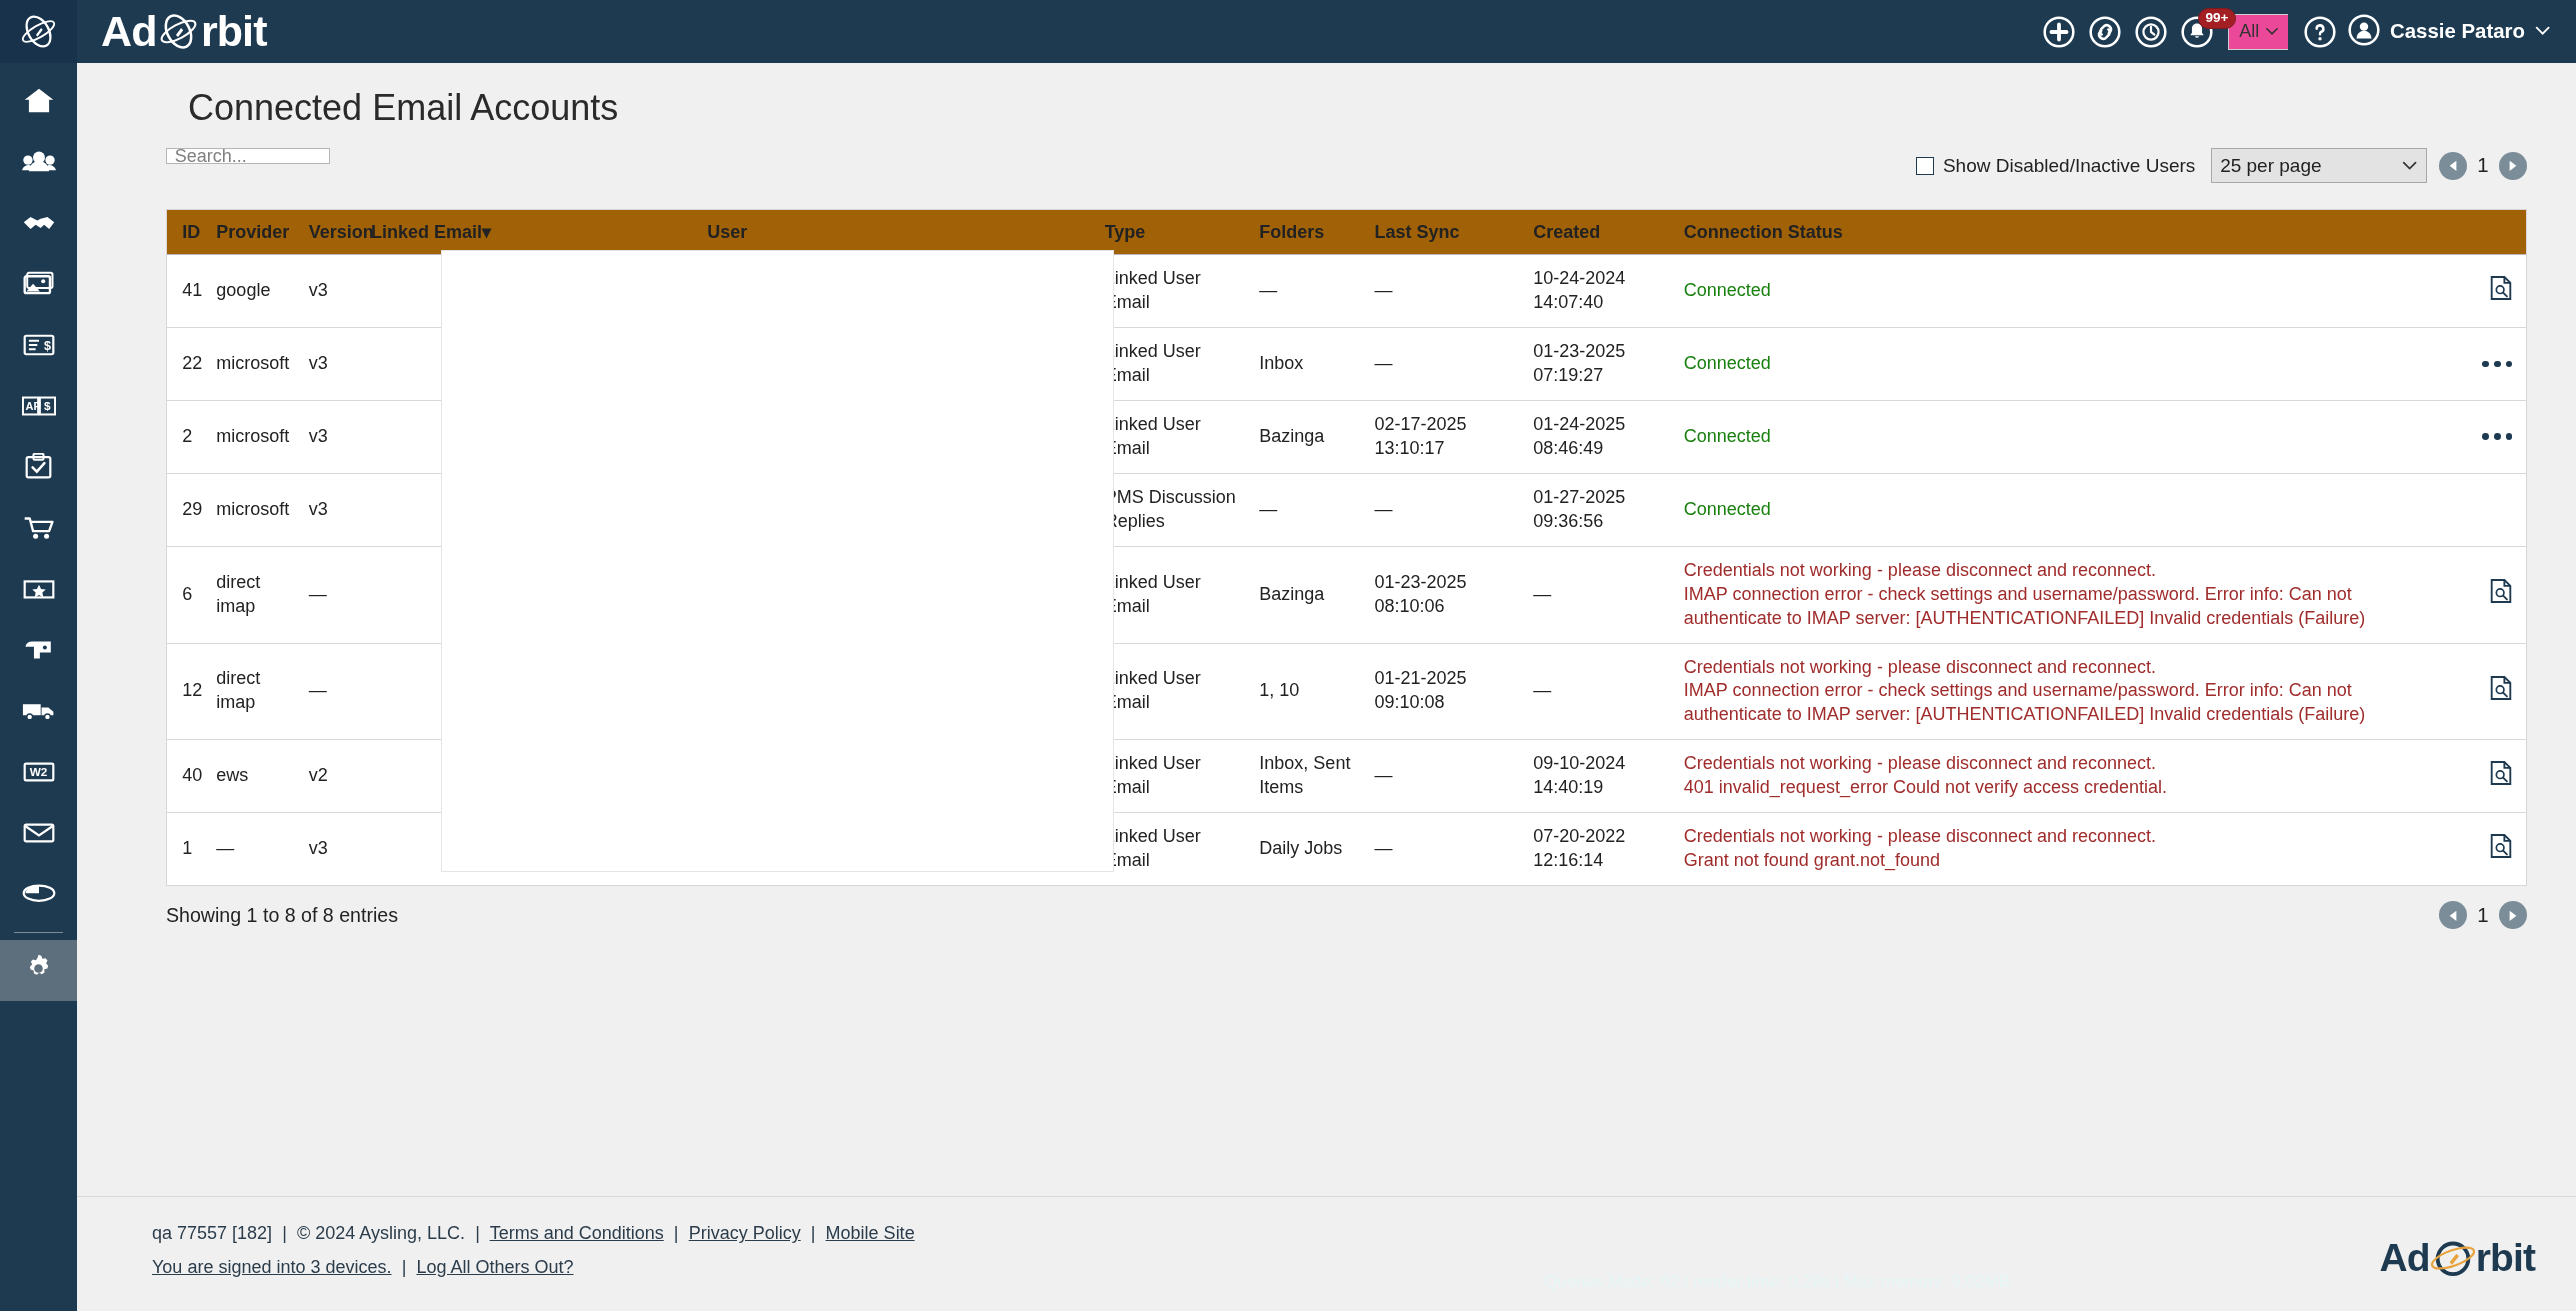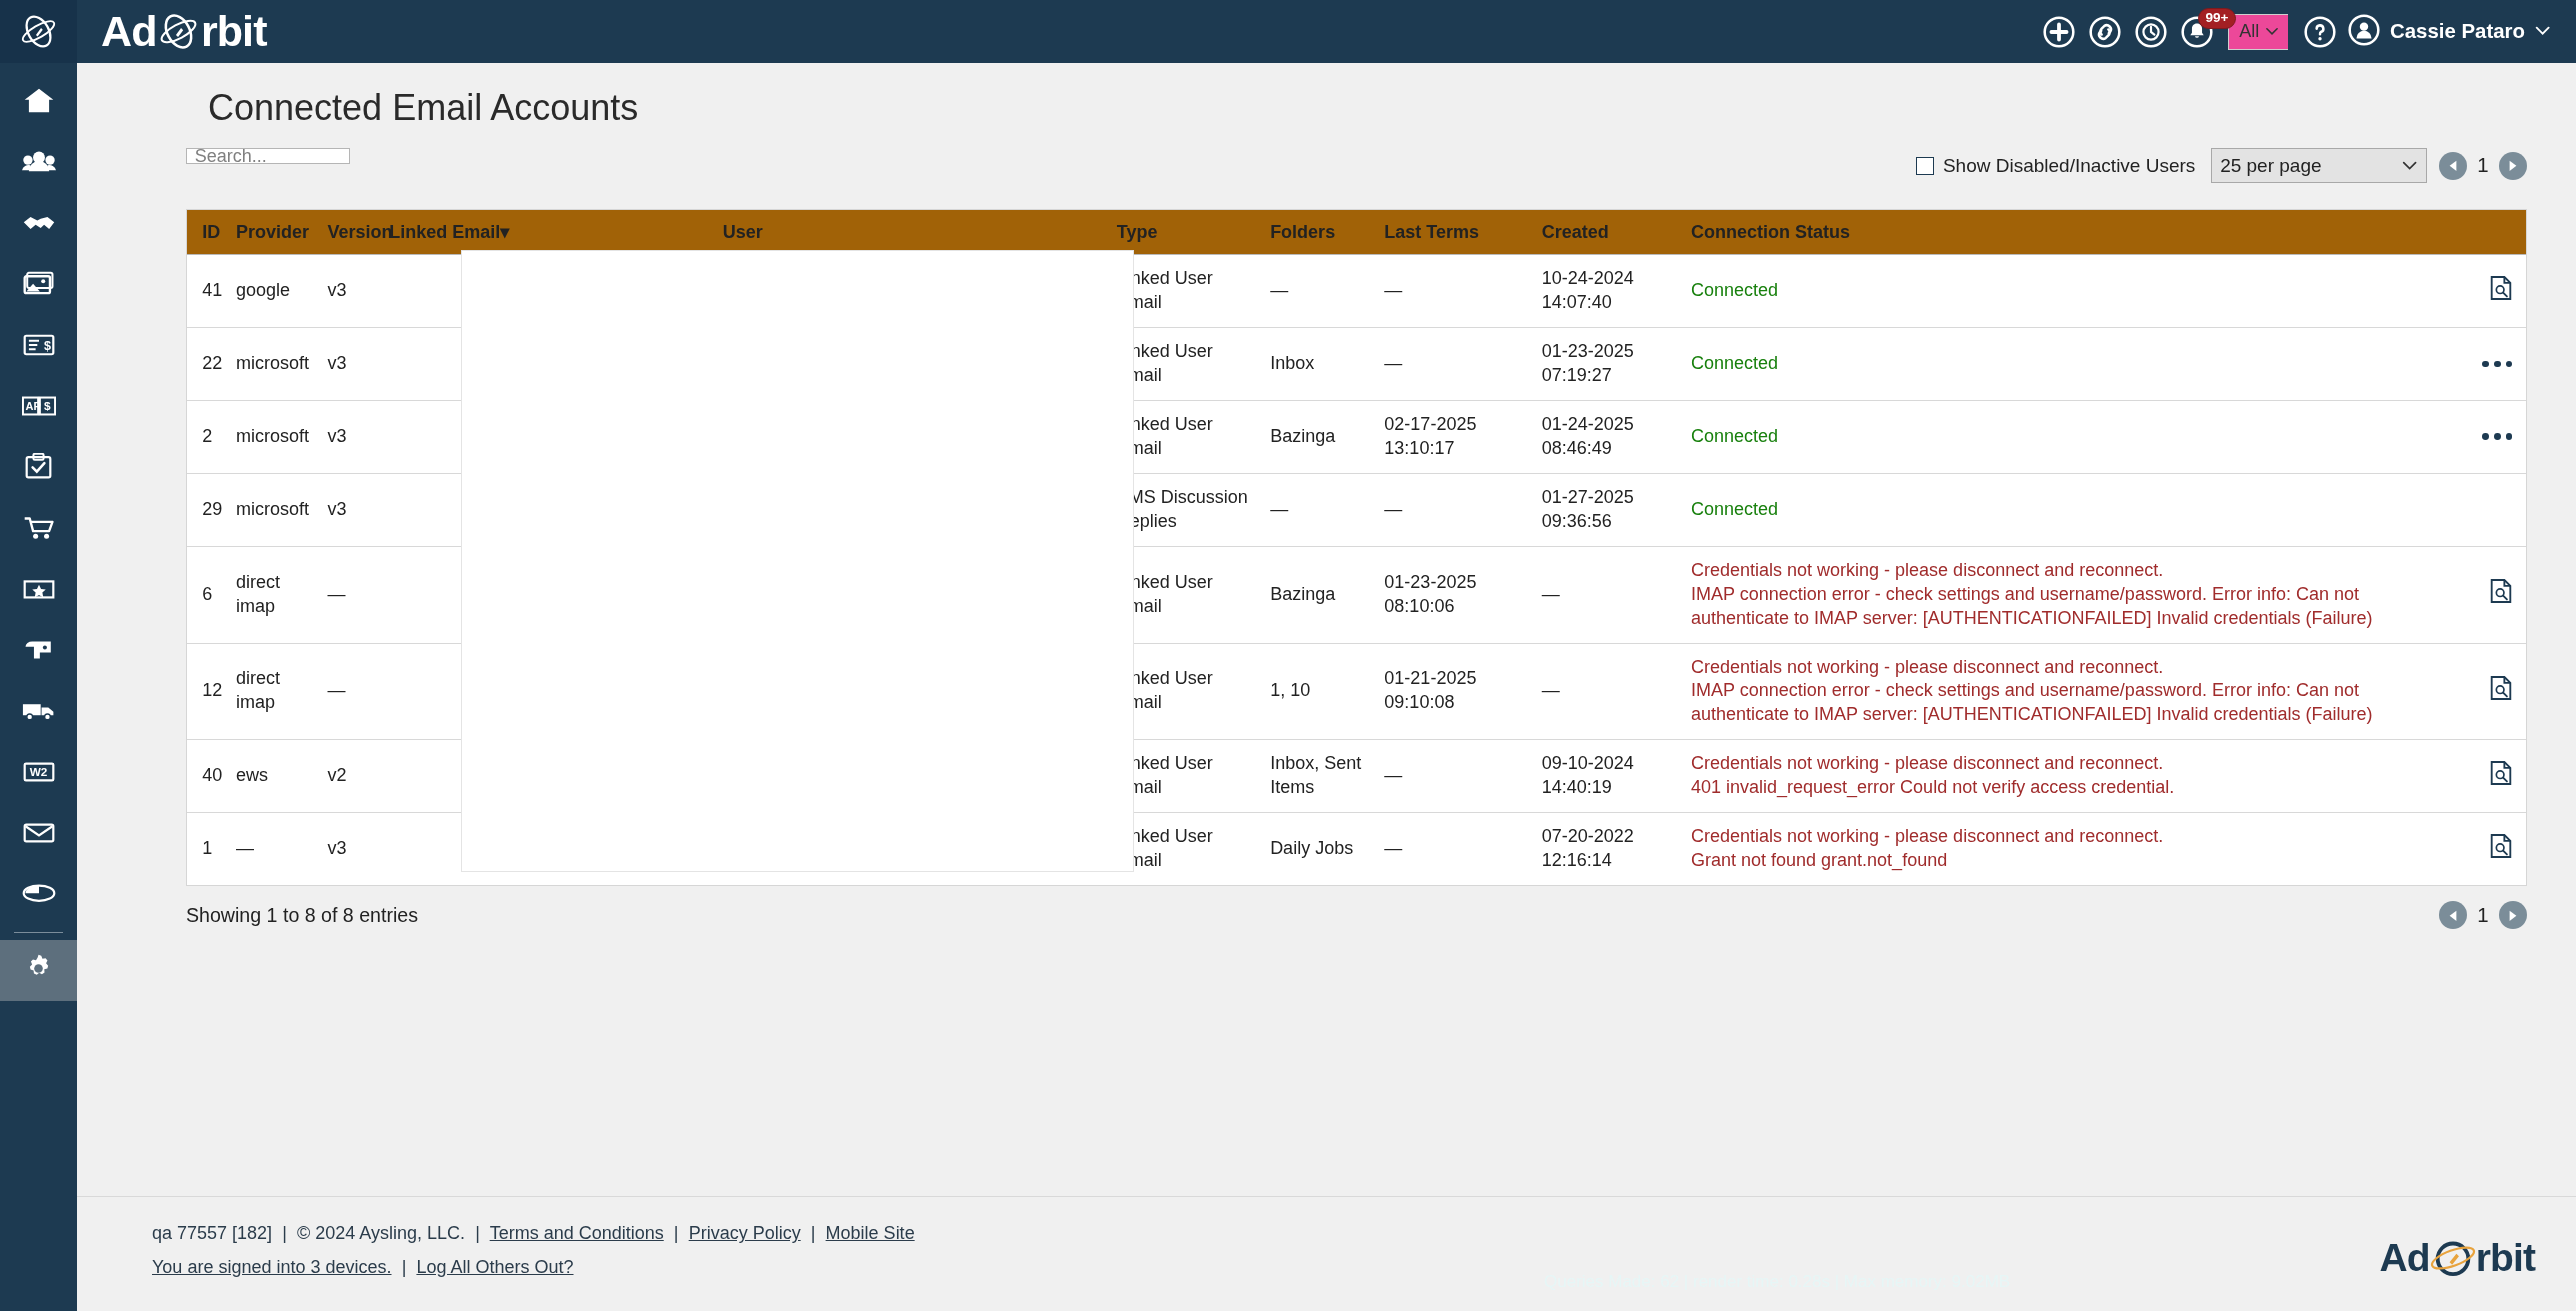--- a/index.html
+++ b/index.html
@@ -90,21 +90,20 @@
   }
   .side-item.active { background: #5d6f7d; }
   .side-div { width: 49px; height: 0.9px; background: #7b8d9b; margin: 6.8px 0; }
 
   
   .content {
     position: absolute; top: 63px; left: 77px;
     width: 2499px; height: 1133px;
     background: #f0f0f0;
     overflow: hidden;
-    padding-left: 20px;
   }
   .page-title {
     font-size: 36px; color: #2a2a2a; font-weight: normal;
     margin: 24px 0 0 111px;
   }
 
   .toolbar {
     position: relative; height: 51px; margin: 19px 0 0 0;
   }
   .tb-search {
@@ -490,21 +489,21 @@
         <tr>
           <th class="c-id">ID</th>
           <th class="c-prov">Provider</th>
           <th class="c-ver">Version</th>
           <th class="c-linked">
             <span>Linked Email</span><span>▾</span>
           </th>
           <th class="c-user">User</th>
           <th class="c-type">Type</th>
           <th class="c-fold">Folders</th>
-          <th class="c-sync">Last Terms</th>
+          <th class="c-sync">Last Sync</th>
           <th class="c-created">Created</th>
           <th class="c-status">Connection Status</th>
           <th class="c-act"></th>
         </tr>
       </thead>
       <tbody id="tbody">
           <tr>
             <td class="c-id">41</td>
             <td class="c-prov">google</td>
             <td class="c-ver">v3</td>

